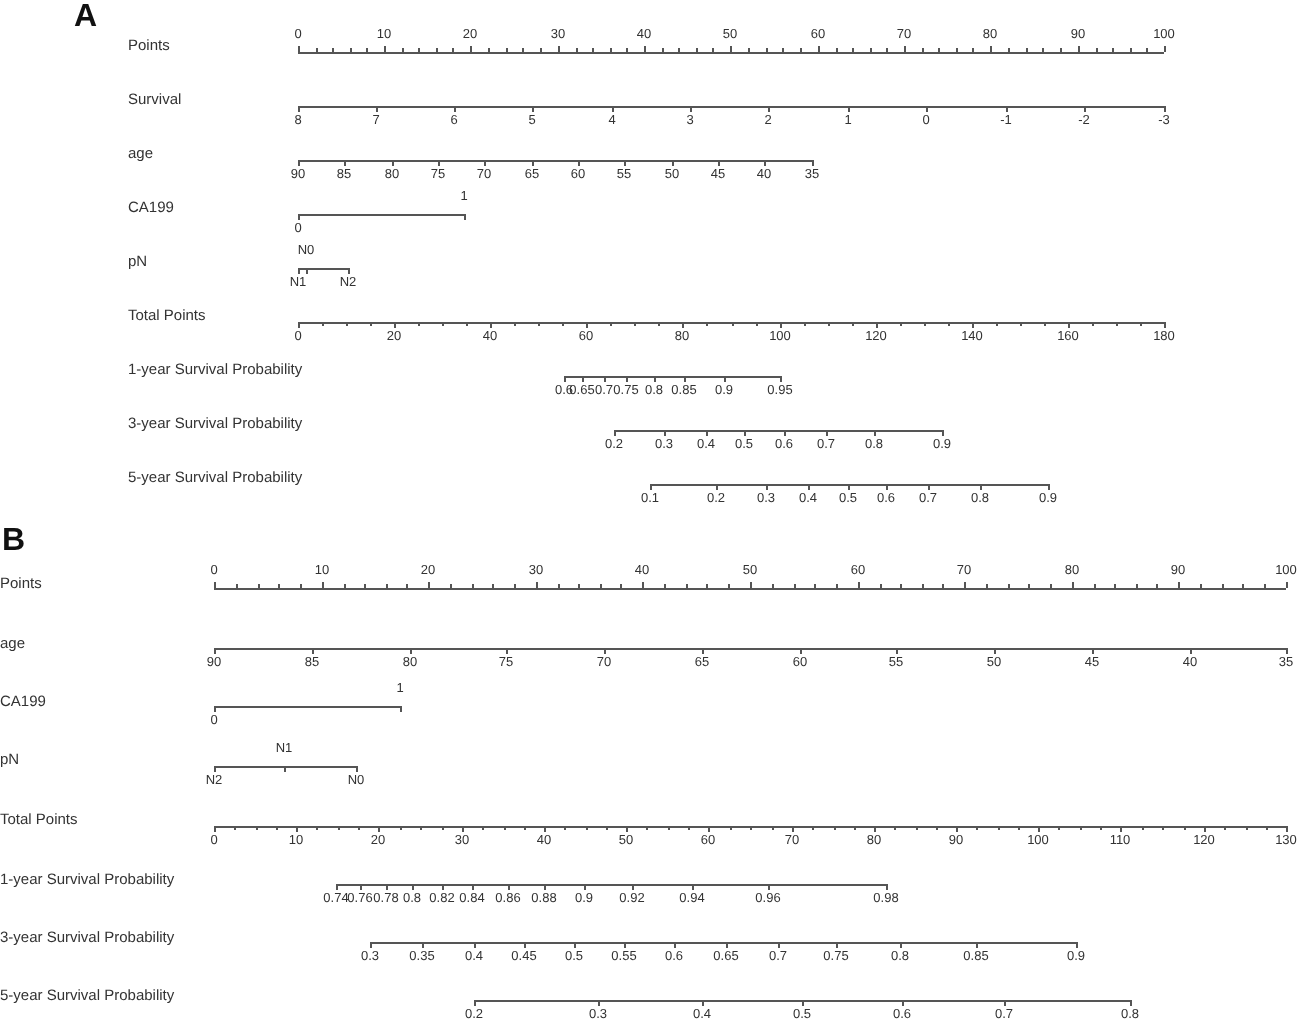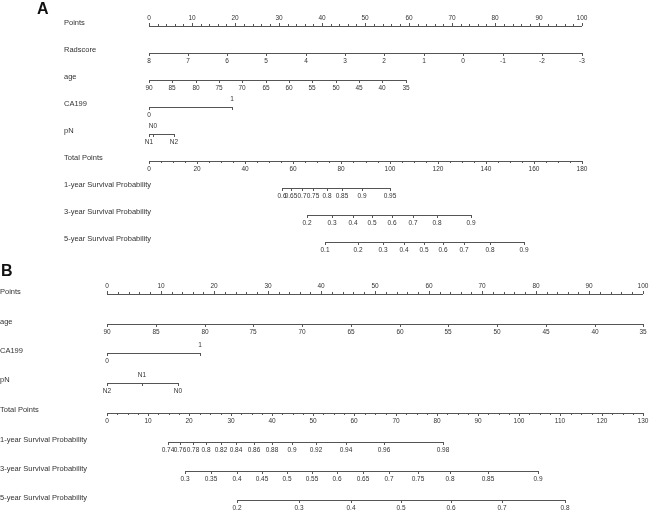--- a/index.html
+++ b/index.html
@@ -72,21 +72,21 @@
     <div class="tick" style="left: 409px; top: 23px; height: 3px;"></div>
     <div class="tl" style="left: 409px; top: 14px;">60</div>
     <div class="tick" style="left: 452px; top: 23px; height: 3px;"></div>
     <div class="tl" style="left: 452px; top: 14px;">70</div>
     <div class="tick" style="left: 495px; top: 23px; height: 3px;"></div>
     <div class="tl" style="left: 495px; top: 14px;">80</div>
     <div class="tick" style="left: 539px; top: 23px; height: 3px;"></div>
     <div class="tl" style="left: 539px; top: 14px;">90</div>
     <div class="tick" style="left: 582px; top: 23px; height: 3px;"></div>
     <div class="tl" style="left: 582px; top: 14px;">100</div>
-    <div class="row-label" style="left: 64px; top: 45px;">Radscore</div>
+    <div class="row-label" style="left: 64px; top: 45px;">Survival</div>
     <div class="axis" style="left: 149px; top: 53px; width: 433px;"></div>
     <div class="tick" style="left: 149px; top: 53px; height: 3px;"></div>
     <div class="tl" style="left: 149px; top: 57px;">8</div>
     <div class="tick" style="left: 188px; top: 53px; height: 3px;"></div>
     <div class="tl" style="left: 188px; top: 57px;">7</div>
     <div class="tick" style="left: 227px; top: 53px; height: 3px;"></div>
     <div class="tl" style="left: 227px; top: 57px;">6</div>
     <div class="tick" style="left: 266px; top: 53px; height: 3px;"></div>
     <div class="tl" style="left: 266px; top: 57px;">5</div>
     <div class="tick" style="left: 306px; top: 53px; height: 3px;"></div>

